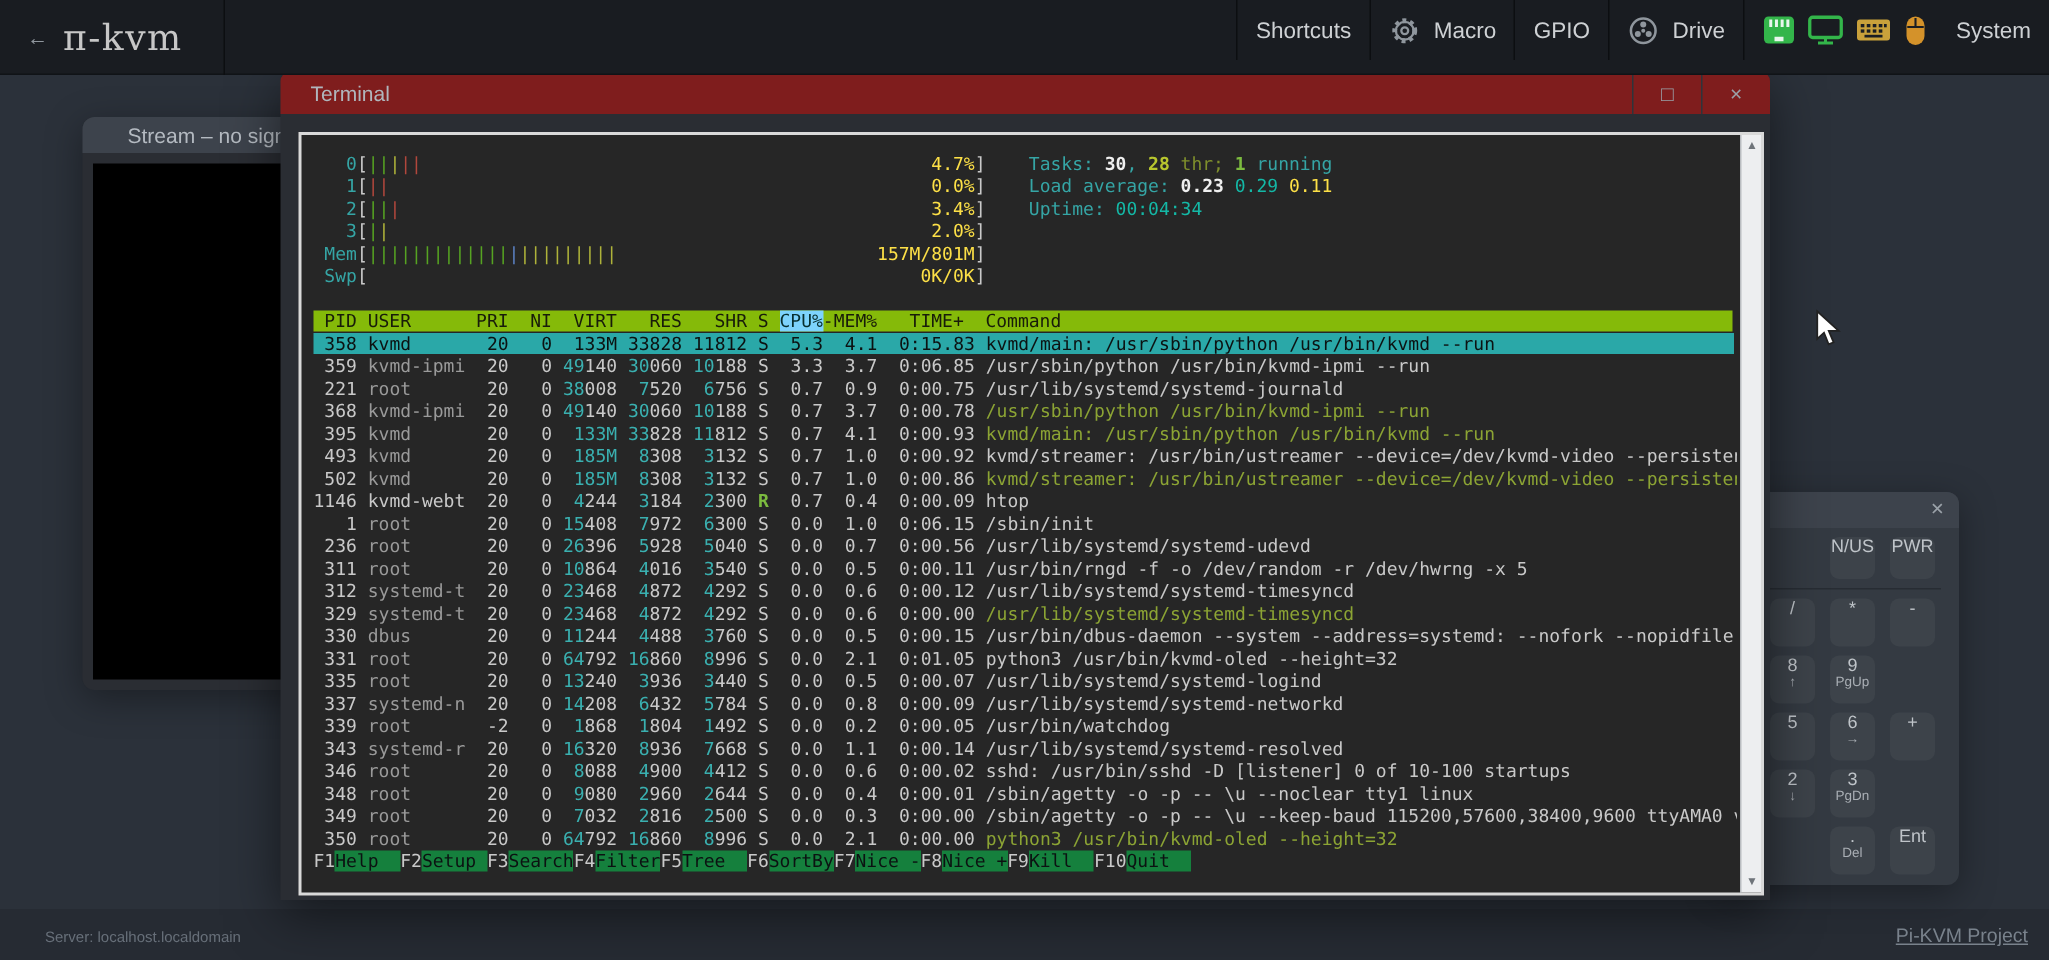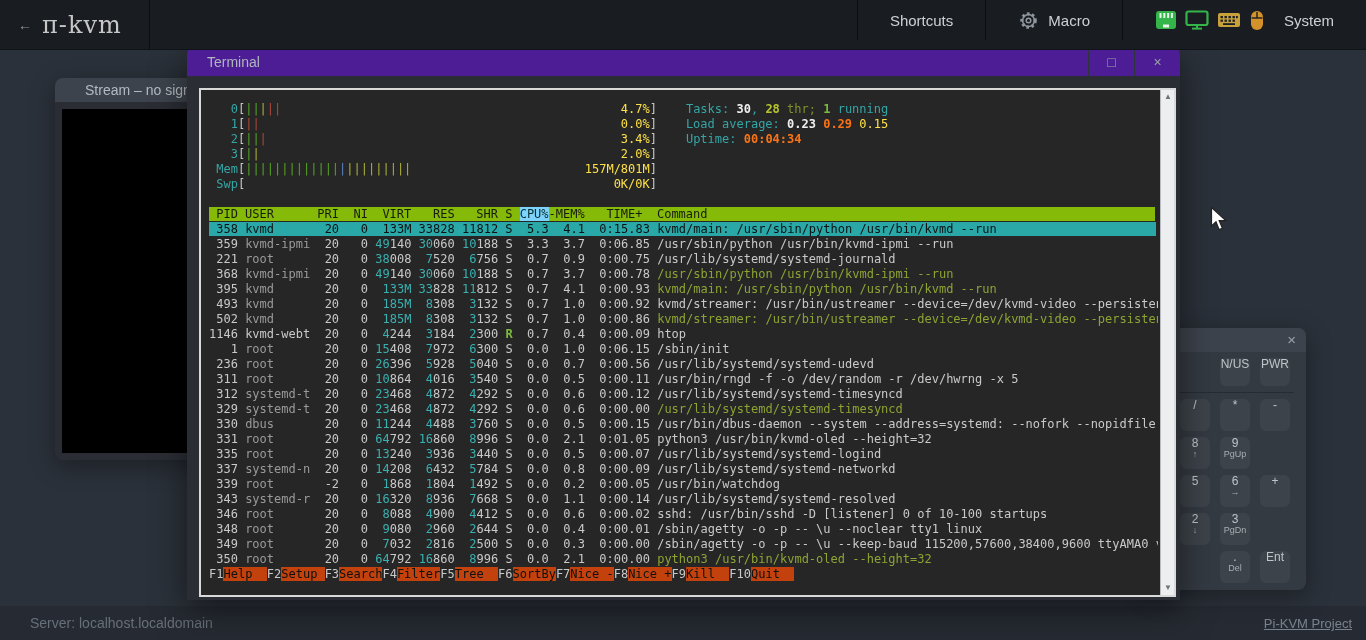--- a/index.html
+++ b/index.html
@@ -9,21 +9,21 @@
              background:#2b313a; }
 
   
   .topbar { position:absolute; left:0; top:0; width:1366px; height:50px;
             background:#191c21; border-bottom:1px solid #101317; display:flex; z-index:20; }
   .logo-block { width:150px; height:50px; display:flex; align-items:center; gap:10px;
                 padding-left:18px; border-right:1px solid #0c0e11; cursor:pointer; }
   .back { color:#8f969d; font-size:14px; }
   .logo-text { font-family:"DejaVu Serif", serif; font-size:24px; color:#c7c7c7; letter-spacing:1px; }
   .menu { margin-left:auto; display:flex; height:50px; }
-  .mi { display:flex; align-items:center; gap:9px; padding:0 32px; height:40px;
+  .mi { display:flex; align-items:center; gap:9px; padding:0 12px; height:40px;
         border-left:1px solid #0c0e11; color:#ced1d4; font-size:15px; cursor:pointer; }
   .mi svg, .sicon svg { display:block; }
   .sicons { display:flex; gap:8px; margin-right:10px; }
 
   
   .stream-win { position:absolute; left:55px; top:78px; width:420px; height:382px;
                 background:#2a2d33; border-radius:8px; z-index:2;
                 box-shadow:0 6px 24px rgba(0,0,0,.35); }
   .stream-title { height:24px; background:#3d434c; border-radius:8px 8px 0 0;
                   color:#b4bac1; font-size:14px; line-height:24px; padding-left:30px; }
@@ -45,54 +45,54 @@
          display:flex; flex-direction:column; align-items:center; justify-content:flex-start;
          line-height:1.05; cursor:pointer; }
   .key .sub { font-size:9px; color:#a9aeb4; }
   .gc1{grid-column:1} .gc2{grid-column:2} .gc3{grid-column:3}
   .gr1{grid-row:1} .gr2{grid-row:2} .gr3{grid-row:3} .gr4{grid-row:4} .gr5{grid-row:5}
 
   
   .term-win { position:absolute; left:187px; top:48px; width:993px; height:552px;
               background:#2a2d33; border-radius:6px 6px 0 0; z-index:5;
               box-shadow:0 10px 34px rgba(0,0,0,.5); }
-  .term-titlebar { height:28px; background:#4c1d95; border-radius:6px 6px 0 0;
+  .term-titlebar { height:28px; background:#7f1d1d; border-radius:6px 6px 0 0;
                    display:flex; align-items:center; }
   .term-title { color:#b0b6bd; font-size:14px; padding-left:20px; flex:1; }
   .tbtn { width:46px; height:28px; display:flex; align-items:center; justify-content:center;
           color:#9aa1a8; font-size:14px; border-left:1px solid #2e343b; cursor:pointer; }
   .term-box { position:absolute; left:12px; top:40px; width:977px; height:509px;
               border:2px solid #d9d9d9; background:#262626; }
   .term-screen { position:absolute; left:0; top:0; right:16px; bottom:0;
                  padding:12px 0 0 8px; overflow:hidden;
                  font-family:"DejaVu Sans Mono", monospace; font-size:12px; line-height:15px;
                  color:#c9c9c9; white-space:pre; }
   .term-scroll { position:absolute; right:0; top:0; bottom:0; width:14px; background:#edeef0;
                  border-left:1px solid #b9bcc0; }
   .sarrow { position:absolute; left:0; width:14px; height:14px; color:#6f747a; font-size:8px;
             text-align:center; line-height:14px; cursor:pointer; }
   .sarrow.up{ top:0; } .sarrow.down{ bottom:0; }
 
   
   .c-white{color:#c9c9c9} .c-gray{color:#9a9a9a} .c-dim{color:#fde047}
-  .c-cyan{color:#35a5a5} .c-cyanb{color:#f97316;font-weight:bold}
+  .c-cyan{color:#35a5a5} .c-cyanb{color:#14b8a6;font-weight:normal}
   .c-whiteb{color:#efefef;font-weight:bold}
   .c-lime{color:#b8c62e;font-weight:bold} .c-olive{color:#7f8f2c}
   .c-green{color:#7cbb3f;font-weight:bold} .c-grn2{color:#8ca434}
   .c-num{color:#3ab0b0}
   .bar-g{color:#56a322} .bar-y{color:#aeb23a} .bar-r{color:#b1473c} .bar-b{color:#5b80c2}
   .row-hdr{background:#85ba09;color:#181c0a}
   .row-hdr .hdr-sort{background:#7dd3fc;color:#072e2e}
   .row-sel{background:#2aa8a8}
   .row-sel span{color:#0c1212 !important;font-weight:normal}
-  .fk-key{color:#c9c9c9} .fk-lab{background:#c2410c;color:#0c1212}
+  .fk-key{color:#c9c9c9} .fk-lab{background:#15803d;color:#0c1212}
 
   
   .footer { position:absolute; left:0; bottom:0; width:1366px; height:34px; background:#262b33; z-index:1; }
-  .server-label { position:absolute; left:30px; bottom:9px; color:#676f79; font-size:14px; }
+  .server-label { position:absolute; left:30px; bottom:9px; color:#676f79; font-size:10px; }
   .project-link { position:absolute; right:14px; bottom:9px; color:#79828c; font-size:13px;
                   text-decoration:underline; cursor:pointer; }
 
   .cursor { position:absolute; left:1210px; top:206px; z-index:99; pointer-events:none; }
 </style>
 </head>
 <body>
 
 <div class="desktop">
 
@@ -112,20 +112,35 @@
       </div>
       <div class="mi">
         <span>
             <svg width="21" height="21" viewBox="0 0 22 22">
               <circle cx="11" cy="11" r="7" fill="none" stroke="#8f969d" stroke-width="3.4" stroke-dasharray="2.6 2.6"></circle>
               <circle cx="11" cy="11" r="6.2" fill="none" stroke="#8f969d" stroke-width="1.6"></circle>
               <circle cx="11" cy="11" r="2.4" fill="none" stroke="#8f969d" stroke-width="1.6"></circle>
             </svg>
           </span>
         <span>Macro</span>
+      </div>
+      <div class="mi">
+        <span>GPIO</span>
+      </div>
+      <div class="mi">
+        <span>
+            <svg width="21" height="21" viewBox="0 0 22 22">
+              <circle cx="11" cy="11" r="8.6" fill="none" stroke="#8f969d" stroke-width="1.8"></circle>
+              <circle cx="11" cy="6.6" r="2.1" fill="#8f969d"></circle>
+              <circle cx="7.2" cy="13.3" r="2.1" fill="#8f969d"></circle>
+              <circle cx="14.8" cy="13.3" r="2.1" fill="#8f969d"></circle>
+              <circle cx="11" cy="11" r="1.4" fill="#8f969d"></circle>
+            </svg>
+          </span>
+        <span>Drive</span>
       </div>
       <div class="mi">
         <span class="sicons">
           <span class="sicon">
               <svg width="22" height="20" viewBox="0 0 22 20">
                 <rect x="1" y="1" width="20" height="18" rx="3" fill="#33b54a"></rect>
                 <rect x="4.5" y="3" width="2" height="5" fill="#e8f6ec"></rect>
                 <rect x="8.3" y="3" width="2" height="5" fill="#e8f6ec"></rect>
                 <rect x="12.1" y="3" width="2" height="5" fill="#e8f6ec"></rect>
                 <rect x="15.9" y="3" width="2" height="5" fill="#e8f6ec"></rect>
@@ -232,21 +247,21 @@
   </div>
 
   <div class="term-win">
     <div class="term-titlebar">
       <span class="term-title">Terminal</span>
       <span class="tbtn">□</span>
       <span class="tbtn">×</span>
     </div>
     <div class="term-box">
       <pre class="term-screen"> <span class="c-cyan">  0</span><span class="c-white">[</span><span class="bar-g">||</span><span class="bar-y">|</span><span class="bar-r">||</span>                                               <span class="c-dim">4.7%</span><span class="c-white">]</span>    <span class="c-cyan">Tasks: </span><span class="c-whiteb">30</span><span class="c-cyan">, </span><span class="c-lime">28</span><span class="c-olive"> thr; </span><span class="c-green">1</span><span class="c-cyan"> running</span>
- <span class="c-cyan">  1</span><span class="c-white">[</span><span class="bar-r">||</span>                                                  <span class="c-dim">0.0%</span><span class="c-white">]</span>    <span class="c-cyan">Load average: </span><span class="c-whiteb">0.23 </span><span class="c-cyanb">0.29 </span><span class="c-dim">0.15</span>
+ <span class="c-cyan">  1</span><span class="c-white">[</span><span class="bar-r">||</span>                                                  <span class="c-dim">0.0%</span><span class="c-white">]</span>    <span class="c-cyan">Load average: </span><span class="c-whiteb">0.23 </span><span class="c-cyanb">0.29 </span><span class="c-dim">0.11</span>
  <span class="c-cyan">  2</span><span class="c-white">[</span><span class="bar-g">||</span><span class="bar-r">|</span>                                                 <span class="c-dim">3.4%</span><span class="c-white">]</span>    <span class="c-cyan">Uptime: </span><span class="c-cyanb">00:04:34</span>
  <span class="c-cyan">  3</span><span class="c-white">[</span><span class="bar-g">|</span><span class="bar-y">|</span>                                                  <span class="c-dim">2.0%</span><span class="c-white">]</span>
  <span class="c-cyan">Mem</span><span class="c-white">[</span><span class="bar-g">|||||||||||||</span><span class="bar-b">|</span><span class="bar-y">|||||||||</span>                        <span class="c-dim">157M/801M</span><span class="c-white">]</span>
  <span class="c-cyan">Swp</span><span class="c-white">[</span>                                                   <span class="c-dim">0K/0K</span><span class="c-white">]</span>
 
 <span class="row-hdr"> PID USER      PRI  NI  VIRT   RES   SHR S <span class="hdr-sort">CPU%</span>-MEM%   TIME+  Command                                                              </span>
 <span class="row-sel"><span class="c-white"> 358</span> <span class="c-gray">kvmd     </span> <span class="c-white"> 20</span> <span class="c-white">  0</span>  <span class="c-num">133M</span> <span class="c-num">33</span><span class="c-white">828</span> <span class="c-num">11</span><span class="c-white">812</span> <span class="c-white">S</span> <span class="c-white"> 5.3</span> <span class="c-white"> 4.1</span> <span class="c-white"> 0:15.83</span> <span class="c-white">kvmd/main: /usr/sbin/python /usr/bin/kvmd --run</span>                      </span>
 <span class="c-white"> 359</span> <span class="c-gray">kvmd-ipmi</span> <span class="c-white"> 20</span> <span class="c-white">  0</span> <span class="c-num">49</span><span class="c-white">140</span> <span class="c-num">30</span><span class="c-white">060</span> <span class="c-num">10</span><span class="c-white">188</span> <span class="c-white">S</span> <span class="c-white"> 3.3</span> <span class="c-white"> 3.7</span> <span class="c-white"> 0:06.85</span> <span class="c-white">/usr/sbin/python /usr/bin/kvmd-ipmi --run</span>                            
 <span class="c-white"> 221</span> <span class="c-gray">root     </span> <span class="c-white"> 20</span> <span class="c-white">  0</span> <span class="c-num">38</span><span class="c-white">008</span>  <span class="c-num">7</span><span class="c-white">520</span>  <span class="c-num">6</span><span class="c-white">756</span> <span class="c-white">S</span> <span class="c-white"> 0.7</span> <span class="c-white"> 0.9</span> <span class="c-white"> 0:00.75</span> <span class="c-white">/usr/lib/systemd/systemd-journald</span>                                    
 <span class="c-white"> 368</span> <span class="c-gray">kvmd-ipmi</span> <span class="c-white"> 20</span> <span class="c-white">  0</span> <span class="c-num">49</span><span class="c-white">140</span> <span class="c-num">30</span><span class="c-white">060</span> <span class="c-num">10</span><span class="c-white">188</span> <span class="c-white">S</span> <span class="c-white"> 0.7</span> <span class="c-white"> 3.7</span> <span class="c-white"> 0:00.78</span> <span class="c-grn2">/usr/sbin/python /usr/bin/kvmd-ipmi --run</span>                            

